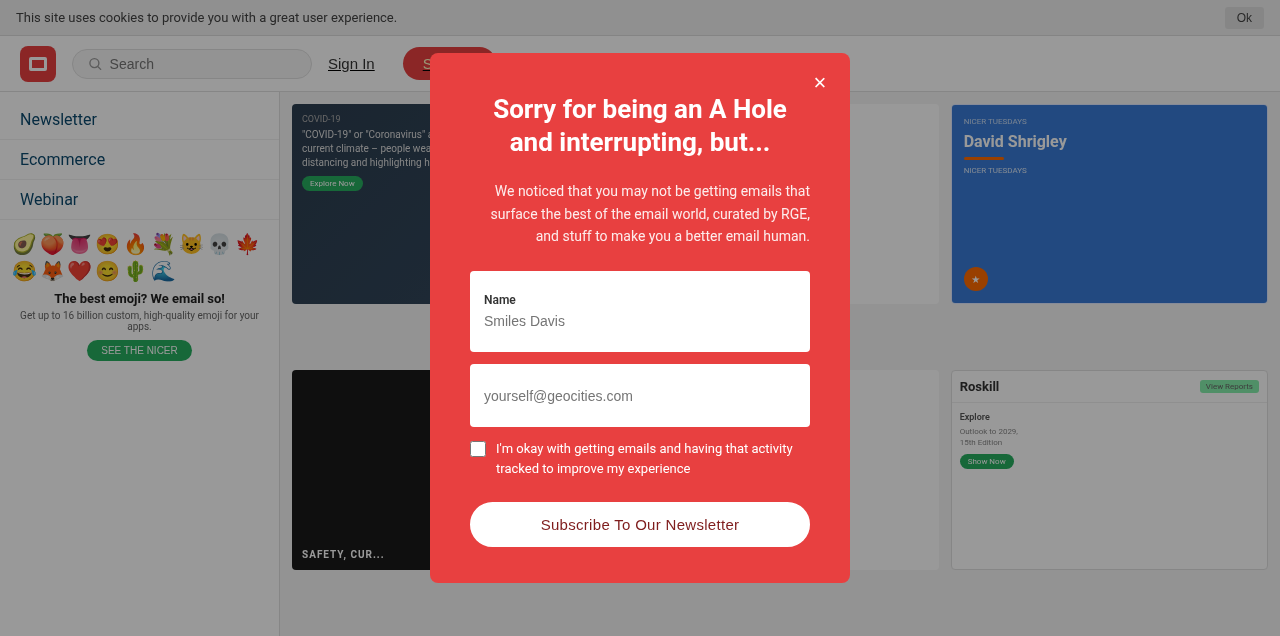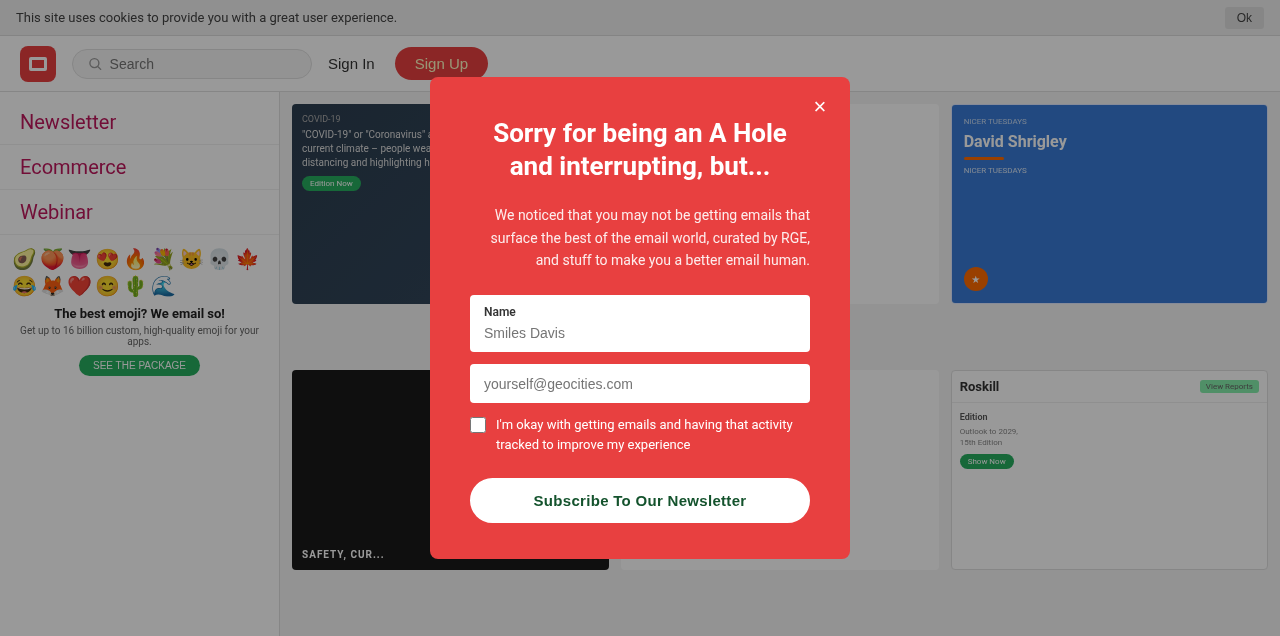--- a/index.html
+++ b/index.html
@@ -100,21 +100,22 @@
       position: absolute;
       bottom: -4px;
       left: 0; right: 0;
       height: 2px;
       background: #e84040;
     }
 
     .header-right {
       display: flex;
       align-items: center;
-      gap: 4px;
+      gap: 12px;
+      text-decoration: underline;
     }
     .sign-in-btn {
       background: none;
       border: none;
       font-size: 15px;
       color: #333;
       cursor: pointer;
       padding: 8px 16px;
     }
     .sign-up-btn {
@@ -139,22 +140,22 @@
     .sidebar {
       width: 280px;
       background: #fff;
       border-right: 1px solid #e0e0e0;
       padding: 8px 0;
       overflow: hidden;
       flex-shrink: 0;
     }
     .sidebar-item {
       padding: 10px 20px;
-      font-size: 20px;
-      color: #be185d;
+      font-size: 16px;
+      color: #0c4a6e;
       cursor: pointer;
       border-bottom: 1px solid #f0f0f0;
     }
 
     
     .content-area {
       flex: 1;
       overflow: hidden;
       position: relative;
       background: #f5f5f5;
@@ -219,21 +220,21 @@
     .modal-body {
       font-size: 14px;
       color: rgba(255,255,255,0.9);
       text-align: right;
       line-height: 1.6;
       margin-bottom: 24px;
     }
     .modal-input-group {
       background: white;
       border-radius: 4px;
-      padding: 10px 14px;
+      padding: 22px 14px;
       margin-bottom: 12px;
     }
     .modal-input-label {
       font-size: 12px;
       font-weight: 600;
       color: #333;
       display: block;
       margin-bottom: 4px;
     }
     .modal-input {
@@ -254,26 +255,26 @@
     }
     .modal-checkbox {
       margin-top: 2px;
       width: 16px;
       height: 16px;
       flex-shrink: 0;
     }
     .modal-subscribe-btn {
       width: 100%;
       background: white;
-      color: #14532d;
+      color: #7f1d1d;
       border: 2px solid white;
       border-radius: 24px;
       padding: 12px;
       font-size: 15px;
-      font-weight: 700;
+      font-weight: 400;
       cursor: pointer;
       letter-spacing: 0.3px;
     }
     .fake-card-dark { background: linear-gradient(135deg, #2c3e50, #34495e); }
 
     .sidebar-content {
       padding: 12px;
     }
     .sidebar-emoji-grid {
       display: flex;
@@ -362,31 +363,31 @@
           <span>🍁</span>
           <span>😂</span>
           <span>🦊</span>
           <span>❤️</span>
           <span>😊</span>
           <span>🌵</span>
           <span>🌊</span>
         </div>
       <div class="sidebar-text-title">The best emoji? We email so!</div>
       <div class="sidebar-text-sub">Get up to 16 billion custom, high-quality emoji for your apps.</div>
-      <button class="sidebar-launch-btn">SEE THE PACKAGE</button>
+      <button class="sidebar-launch-btn">SEE THE NICER</button>
     </div>
   </aside>
 
   <main class="content-area">
 
     <div class="content-card fake-card-dark">
       <div style="padding:10px;">
         <div style="font-size:9px;color:#aaa;margin-bottom:4px;">COVID-19</div>
         <div style="font-size:10px;color:#ddd;line-height:1.4;">"COVID-19" or "Coronavirus" all captures<br>current climate – people wearing masks, social<br>distancing and highlighting healthcare...</div>
-        <div style="margin-top:6px;background:#27ae60;color:white;font-size:8px;padding:3px 8px;border-radius:10px;display:inline-block;">Edition Now</div>
+        <div style="margin-top:6px;background:#27ae60;color:white;font-size:8px;padding:3px 8px;border-radius:10px;display:inline-block;">Explore Now</div>
       </div>
     </div>
 
     <div class="content-card" style="background:white;">
       <div style="padding:12px;">
         <div style="font-size:9px;font-weight:700;color:#333;margin-bottom:4px;">YOUR PACKAGE IS OUT FOR DELIVERY</div>
         <div style="font-size:8px;color:#666;margin-bottom:8px;">We are delighted to you in the new few hours Smiles Davis!</div>
         <div style="background:#1a1a2e;color:white;font-size:8px;padding:4px 10px;border-radius:10px;display:inline-block;">TRACK MY PACKAGE</div>
         <div style="margin-top:8px;font-size:7px;color:#999;">DELIVERY ADDRESS<br>Smiles Davis<br>845 Montgomery St<br>San Francisco, CA 94133</div>
       </div>
@@ -419,21 +420,21 @@
         <div style="margin-top:6px;font-size:7px;color:#333;">...ent, your products, and our entire</div>
       </div>
     </div>
 
     <div class="content-card" style="background:white;border:1px solid #e0e0e0;">
       <div style="padding:8px;border-bottom:1px solid #eee;display:flex;justify-content:space-between;align-items:center;">
         <span style="font-size:13px;font-weight:700;color:#333;">Roskill</span>
         <span style="font-size:8px;background:#86efac;padding:2px 6px;border-radius:3px;color:#666;">View Reports</span>
       </div>
       <div style="padding:8px;font-size:9px;color:#555;line-height:1.4;">
-        <div style="font-weight:600;margin-bottom:2px;">Edition</div>
+        <div style="font-weight:600;margin-bottom:2px;">Explore</div>
         <div style="color:#888;font-size:8px;">Outlook to 2029,<br>15th Edition</div>
         <div style="margin-top:6px;background:#27ae60;color:white;font-size:8px;padding:2px 8px;border-radius:8px;display:inline-block;">Show Now</div>
       </div>
     </div>
   </main>
 </div>
 
 <div class="overlay">
   <div class="modal">
     <button class="modal-close">×</button>

